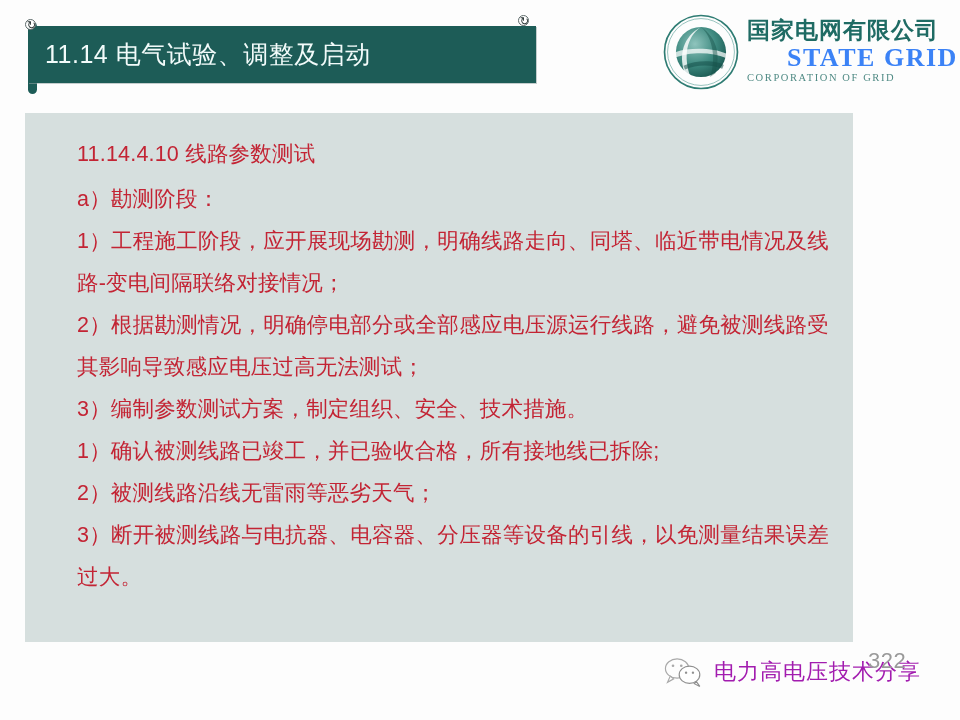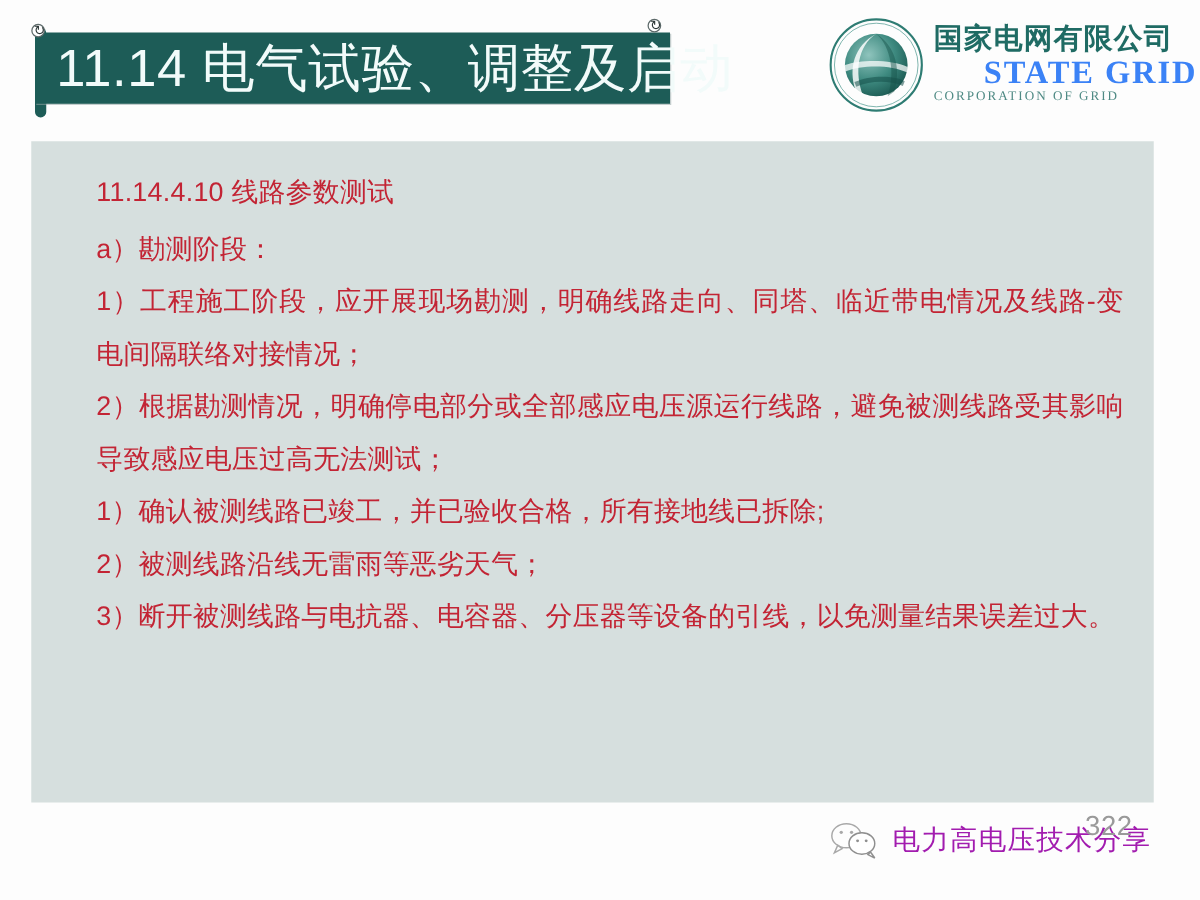--- a/index.html
+++ b/index.html
@@ -42,21 +42,21 @@
     top: 22px;
     width: 9px;
     height: 72px;
     background: #1d5c57;
     border-radius: 5px;
   }
   .title-text {
     position: relative;
     z-index: 3;
     color: #f2fbfa;
-    font-size: 42px;
+    font-size: 25px;
     letter-spacing: 0.5px;
     padding-left: 17px;
     white-space: nowrap;
     line-height: 1;
     font-weight: 400;
   }
 
   
   .handle {
     position: absolute;
@@ -126,21 +126,21 @@
     letter-spacing: 1.6px;
     margin-top: 1px;
     white-space: nowrap;
   }
 
   
   .content-panel {
     position: absolute;
     left: 25px;
     top: 113px;
-    width: 898px;
+    width: 828px;
     height: 529px;
     background: #d6dfde;
   }
   .content-inner {
     position: absolute;
     left: 52px;
     top: 20px;
     right: 24px;
   }
   .body-line {
@@ -219,20 +219,21 @@
       <div class="logo-sub">CORPORATION OF GRID</div>
     </div>
   </div>
 
   <div class="content-panel">
     <div class="content-inner">
       <div class="body-line head">11.14.4.10  线路参数测试</div>
       <div class="body-line">a）勘测阶段：</div>
       <div class="body-line">1）工程施工阶段，应开展现场勘测，明确线路走向、同塔、临近带电情况及线路-变电间隔联络对接情况；</div>
       <div class="body-line">2）根据勘测情况，明确停电部分或全部感应电压源运行线路，避免被测线路受其影响导致感应电压过高无法测试；</div>
+      <div class="body-line">3）编制参数测试方案，制定组织、安全、技术措施。</div>
       <div class="body-line">1）确认被测线路已竣工，并已验收合格，所有接地线已拆除;</div>
       <div class="body-line">2）被测线路沿线无雷雨等恶劣天气；</div>
       <div class="body-line">3）断开被测线路与电抗器、电容器、分压器等设备的引线，以免测量结果误差过大。</div>
     </div>
   </div>
 
   <div class="footer-wm">
     <svg class="wechat-icon" viewBox="0 0 64 48">
       <ellipse cx="22" cy="19" rx="17" ry="14" fill="none" stroke="#a9a9a9" stroke-width="1.7"></ellipse>
       <path d="M12 30 L8 39 L17 34 Z" fill="none" stroke="#a9a9a9" stroke-width="1.7"></path>

